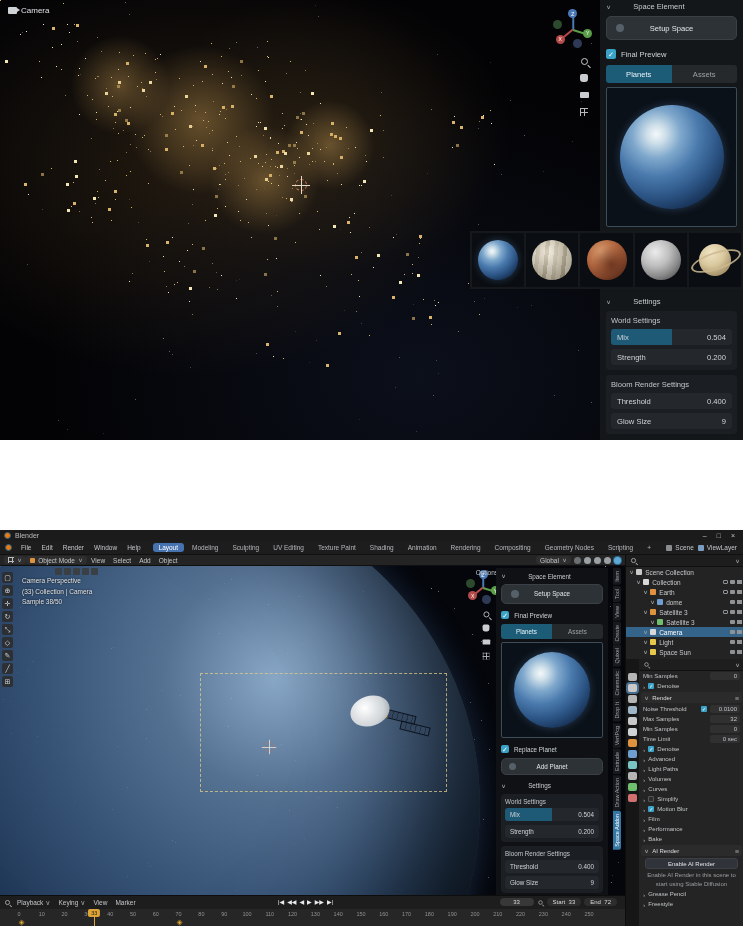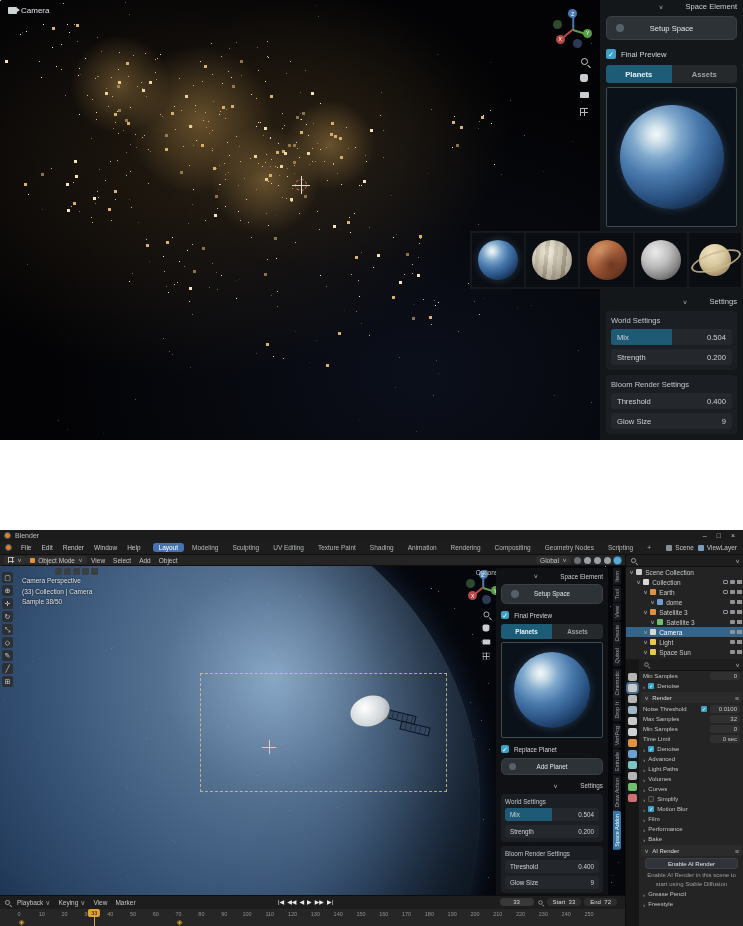--- a/index.html
+++ b/index.html
@@ -26,27 +26,27 @@
   .mag{width:7px;height:7px;border:1.3px solid #c9cdd1;border-radius:50%;position:relative;}
   .mag:after{content:"";position:absolute;width:4px;height:1.3px;background:#c9cdd1;transform:rotate(45deg);left:5px;top:7px;}
   .hand{width:8px;height:8px;background:#c9cdd1;border-radius:2px 2px 3px 3px;}
   .camv{width:9px;height:6px;background:#c9cdd1;border-radius:1px;}
   .gridv{width:8px;height:8px;background:
       linear-gradient(#c9cdd1 1px,transparent 1px),linear-gradient(90deg,#c9cdd1 1px,transparent 1px);
       background-size:4px 4px;opacity:.9;}
 
   
   .sp{position:absolute;background:#141719;color:#cfd4d8;}
-  .sp-head{display:flex;align-items:center;gap:22px;color:#c8ccd0;justify-content:flex-end;}
+  .sp-head{display:flex;align-items:center;gap:22px;color:#c8ccd0;}
   .chev{color:#9aa0a4;font-size:7px;transform:scaleY(.8);}
   .sp-btn{background:#2d3237;border:1px solid #3a4046;border-radius:5px;display:flex;align-items:center;justify-content:center;position:relative;color:#e2e6e9;}
   .sp-btn .btn-ico{position:absolute;left:9px;width:8px;height:8px;border-radius:50%;background:#566069;}
   .cb-row{display:flex;align-items:center;gap:5px;}
   .cb{background:#3aa2c7;border-radius:2px;color:#fff;display:flex;align-items:center;justify-content:center;font-size:7px;line-height:1;}
-  .tabs{display:flex;font-weight:bold;}
+  .tabs{display:flex;}
   .tab{flex:1;display:flex;align-items:center;justify-content:center;background:#26292c;color:#9aa0a4;}
   .tab.on{background:#1d5c77;color:#e4f2f8;}
   .prev-box{background:#0b1118;border:1px solid #3c4c58;border-radius:2px;display:flex;align-items:center;justify-content:center;overflow:hidden;}
   .planet{border-radius:50%;position:relative;}
   .p-earth{background:radial-gradient(circle at 35% 28%, #f4f8fa 0%, #cfe0ea 9%, #7fa8cc 24%, #4a7aad 42%, #2c5585 62%, #142c4e 82%, #081524 96%);box-shadow:0 0 8px rgba(120,180,255,.25);}
   .p-jupiter{background:radial-gradient(circle at 38% 30%, rgba(255,255,255,.45), rgba(0,0,0,.35) 95%),repeating-linear-gradient(96deg,#e9dfc6 0 5px,#c9bc9c 5px 9px,#ded1b4 9px 14px,#b5a685 14px 18px);}
   .p-mars{background:radial-gradient(circle at 60% 60%, rgba(60,20,10,.55), transparent 55%),radial-gradient(circle at 36% 30%, #d89a6e 0%, #b56a42 38%, #8a4a2e 64%, #45200f 92%);}
   .p-moon{background:radial-gradient(circle at 36% 30%, #ececec 0%, #bdbdbd 38%, #8a8a8a 64%, #454545 92%);}
   .p-saturn{background:radial-gradient(circle at 38% 28%, #f0e4c4 0%, #d9c89e 42%, #a8936a 76%, #57462c 96%);}
   .ring{position:absolute;border:2px solid rgba(205,185,145,.85);border-radius:50%;transform:rotate(-18deg);}

